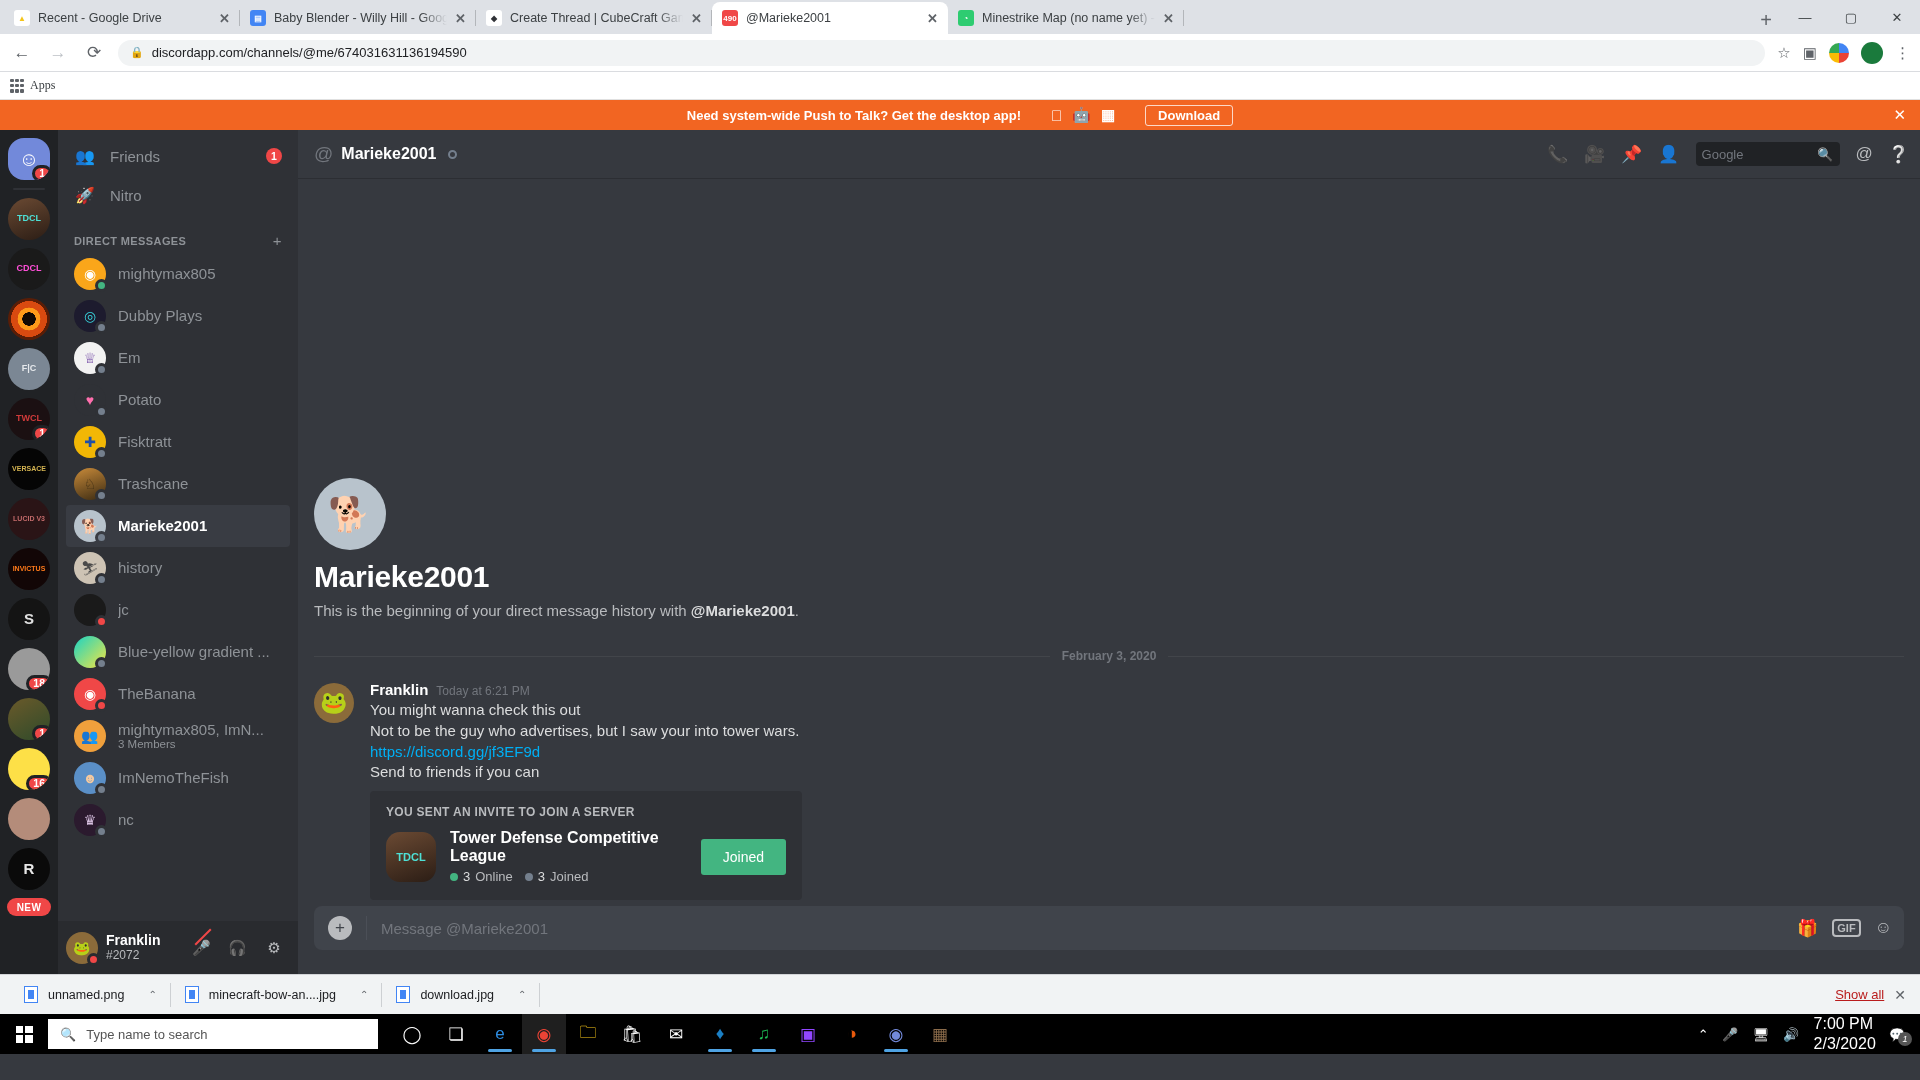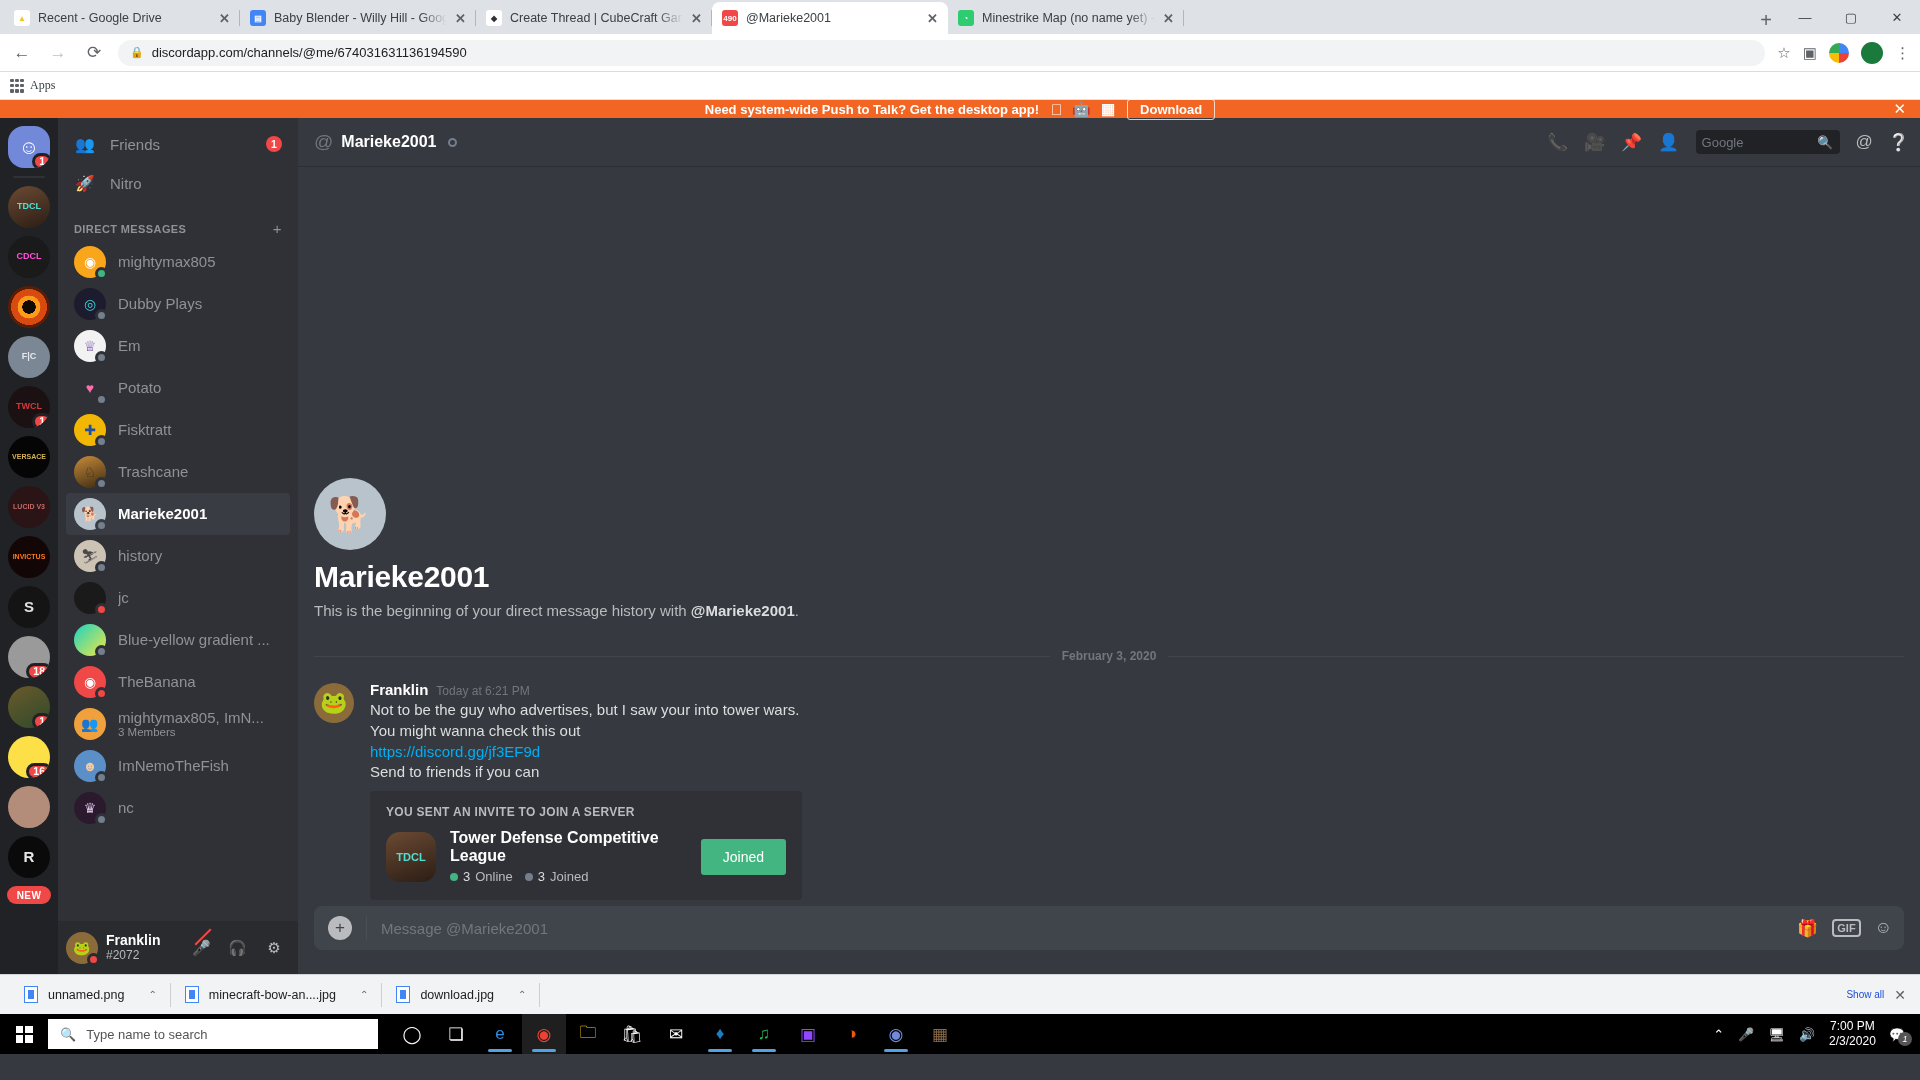--- a/index.html
+++ b/index.html
@@ -70,22 +70,22 @@
   }
   .apps-grid {
     width: 14px; height: 14px;
     display: grid; grid-template-columns: repeat(3,1fr); grid-gap: 1.5px;
   }
   .apps-grid i { background: #5f6368; border-radius: 1px; display:block; }
 
   
   .app { height: 874px; display: flex; flex-direction: column; background: #36393f; }
   .promo {
-    height: 18px; background: #f26522; color: #fff;
-    display: flex; align-items: center; justify-content: center; gap: 12px;
+    height: 30px; background: #f26522; color: #fff;
+    display: flex; align-items: center; justify-content: center; gap: 30px;
     font-size: 13px; font-weight: 600; position: relative;
   }
   .promo .plat { display: flex; gap: 10px; align-items: center; font-size: 15px; }
   .dl-btn {
     border: 1px solid rgba(255,255,255,.75); border-radius: 3px;
     padding: 2px 12px; font-size: 13px; font-weight: 600; color: #fff;
   }
   .promo-x { position: absolute; right: 14px; font-size: 15px; font-weight: 400; }
 
   .body { flex: 1; display: flex; min-height: 0; }
@@ -268,21 +268,21 @@
     height: 28px; font-size: 12.5px; color: #202124; position: relative;
   }
   .dlitem::after { content: ""; position: absolute; right: 0; top: 2px; height: 24px; width: 1px; background: #cdd0d3; }
   .dlfile {
     width: 14px; height: 17px; background: #fff; border: 1px solid #4285f4;
     position: relative; flex: 0 0 14px;
   }
   .dlfile::after { content: ""; position: absolute; inset: 3px; background: #4285f4; }
   .dlname { white-space: nowrap; }
   .caret { font-size: 10px; color: #5f6368; margin-left: 14px; }
-  .showall { margin-left: auto; font-size: 10px; color: #1d4ed8; padding-right: 10px; }
+  .showall { margin-left: auto; font-size: 13px; color: #b91c1c; padding-right: 10px; text-decoration: underline; }
   .dlclose { font-size: 14px; color: #5f6368; padding-right: 4px; }
 
   
   .taskbar {
     height: 40px; background: #000; display: flex; align-items: center;
     gap: 0; color: #fff;
   }
   .start { width: 48px; height: 40px; display: flex; align-items: center; justify-content: center; }
   .winlogo { width: 17px; height: 17px; display: grid; grid-template-columns: 1fr 1fr; grid-gap: 2px; }
   .winlogo i { background: #fff; display: block; }
@@ -292,21 +292,21 @@
     font-size: 13px;
   }
   .tbicons { display: flex; align-items: center; gap: 0; margin-left: 12px; }
   .tbi {
     width: 44px; height: 40px; display: flex; align-items: center; justify-content: center;
     font-size: 17px; position: relative;
   }
   .tbi.active { background: #1f1f1f; }
   .tbi .und { position: absolute; bottom: 2px; left: 10px; right: 10px; height: 3px; background: #4fa3e3; border-radius: 2px; }
   .tray { margin-left: auto; display: flex; align-items: center; gap: 14px; padding-right: 14px; font-size: 13px; }
-  .clock { text-align: center; line-height: 1.25; font-size: 12px; }
+  .clock { text-align: left; line-height: 1.25; font-size: 16px; }
   .tray-badge {
     position: relative;
   }
   .tray-badge .n {
     position: absolute; right: -6px; bottom: -4px; width: 14px; height: 14px;
     border-radius: 7px; background: #555; color: #fff; font-size: 9px;
     display: flex; align-items: center; justify-content: center;
   }
 </style>
 </head>
@@ -616,22 +616,22 @@
           <span class="ln"></span>
         </div>
 
         <div class="msg">
           <div class="msg-av" id="msgav" style="background: rgb(139, 107, 58); display: flex; align-items: center; justify-content: center; font-size: 22px;">🐸</div>
           <div class="msg-body">
             <div class="msg-head">
               <span class="msg-author">Franklin</span>
               <span class="msg-time">Today at 6:21 PM</span>
             </div>
+            <div class="msg-line">You might wanna check this out</div>
             <div class="msg-line">Not to be the guy who advertises, but I saw your into tower wars.</div>
-            <div class="msg-line">You might wanna check this out</div>
             <div class="msg-line"><a href="#">https://discord.gg/jf3EF9d</a></div>
             <div class="msg-line">Send to friends if you can</div>
 
             <div class="embed">
               <div class="embed-head">YOU SENT AN INVITE TO JOIN A SERVER</div>
               <div class="embed-row">
                 <div class="embed-icon" id="embedicon" style="background: linear-gradient(160deg, rgb(107, 74, 51), rgb(43, 29, 21)); display: flex; align-items: center; justify-content: center; font-size: 11px; font-weight: 700; color: rgb(78, 224, 214);">TDCL</div>
                 <div class="embed-info">
                   <div class="embed-name">Tower Defense Competitive League</div>
                   <div class="embed-stats">

